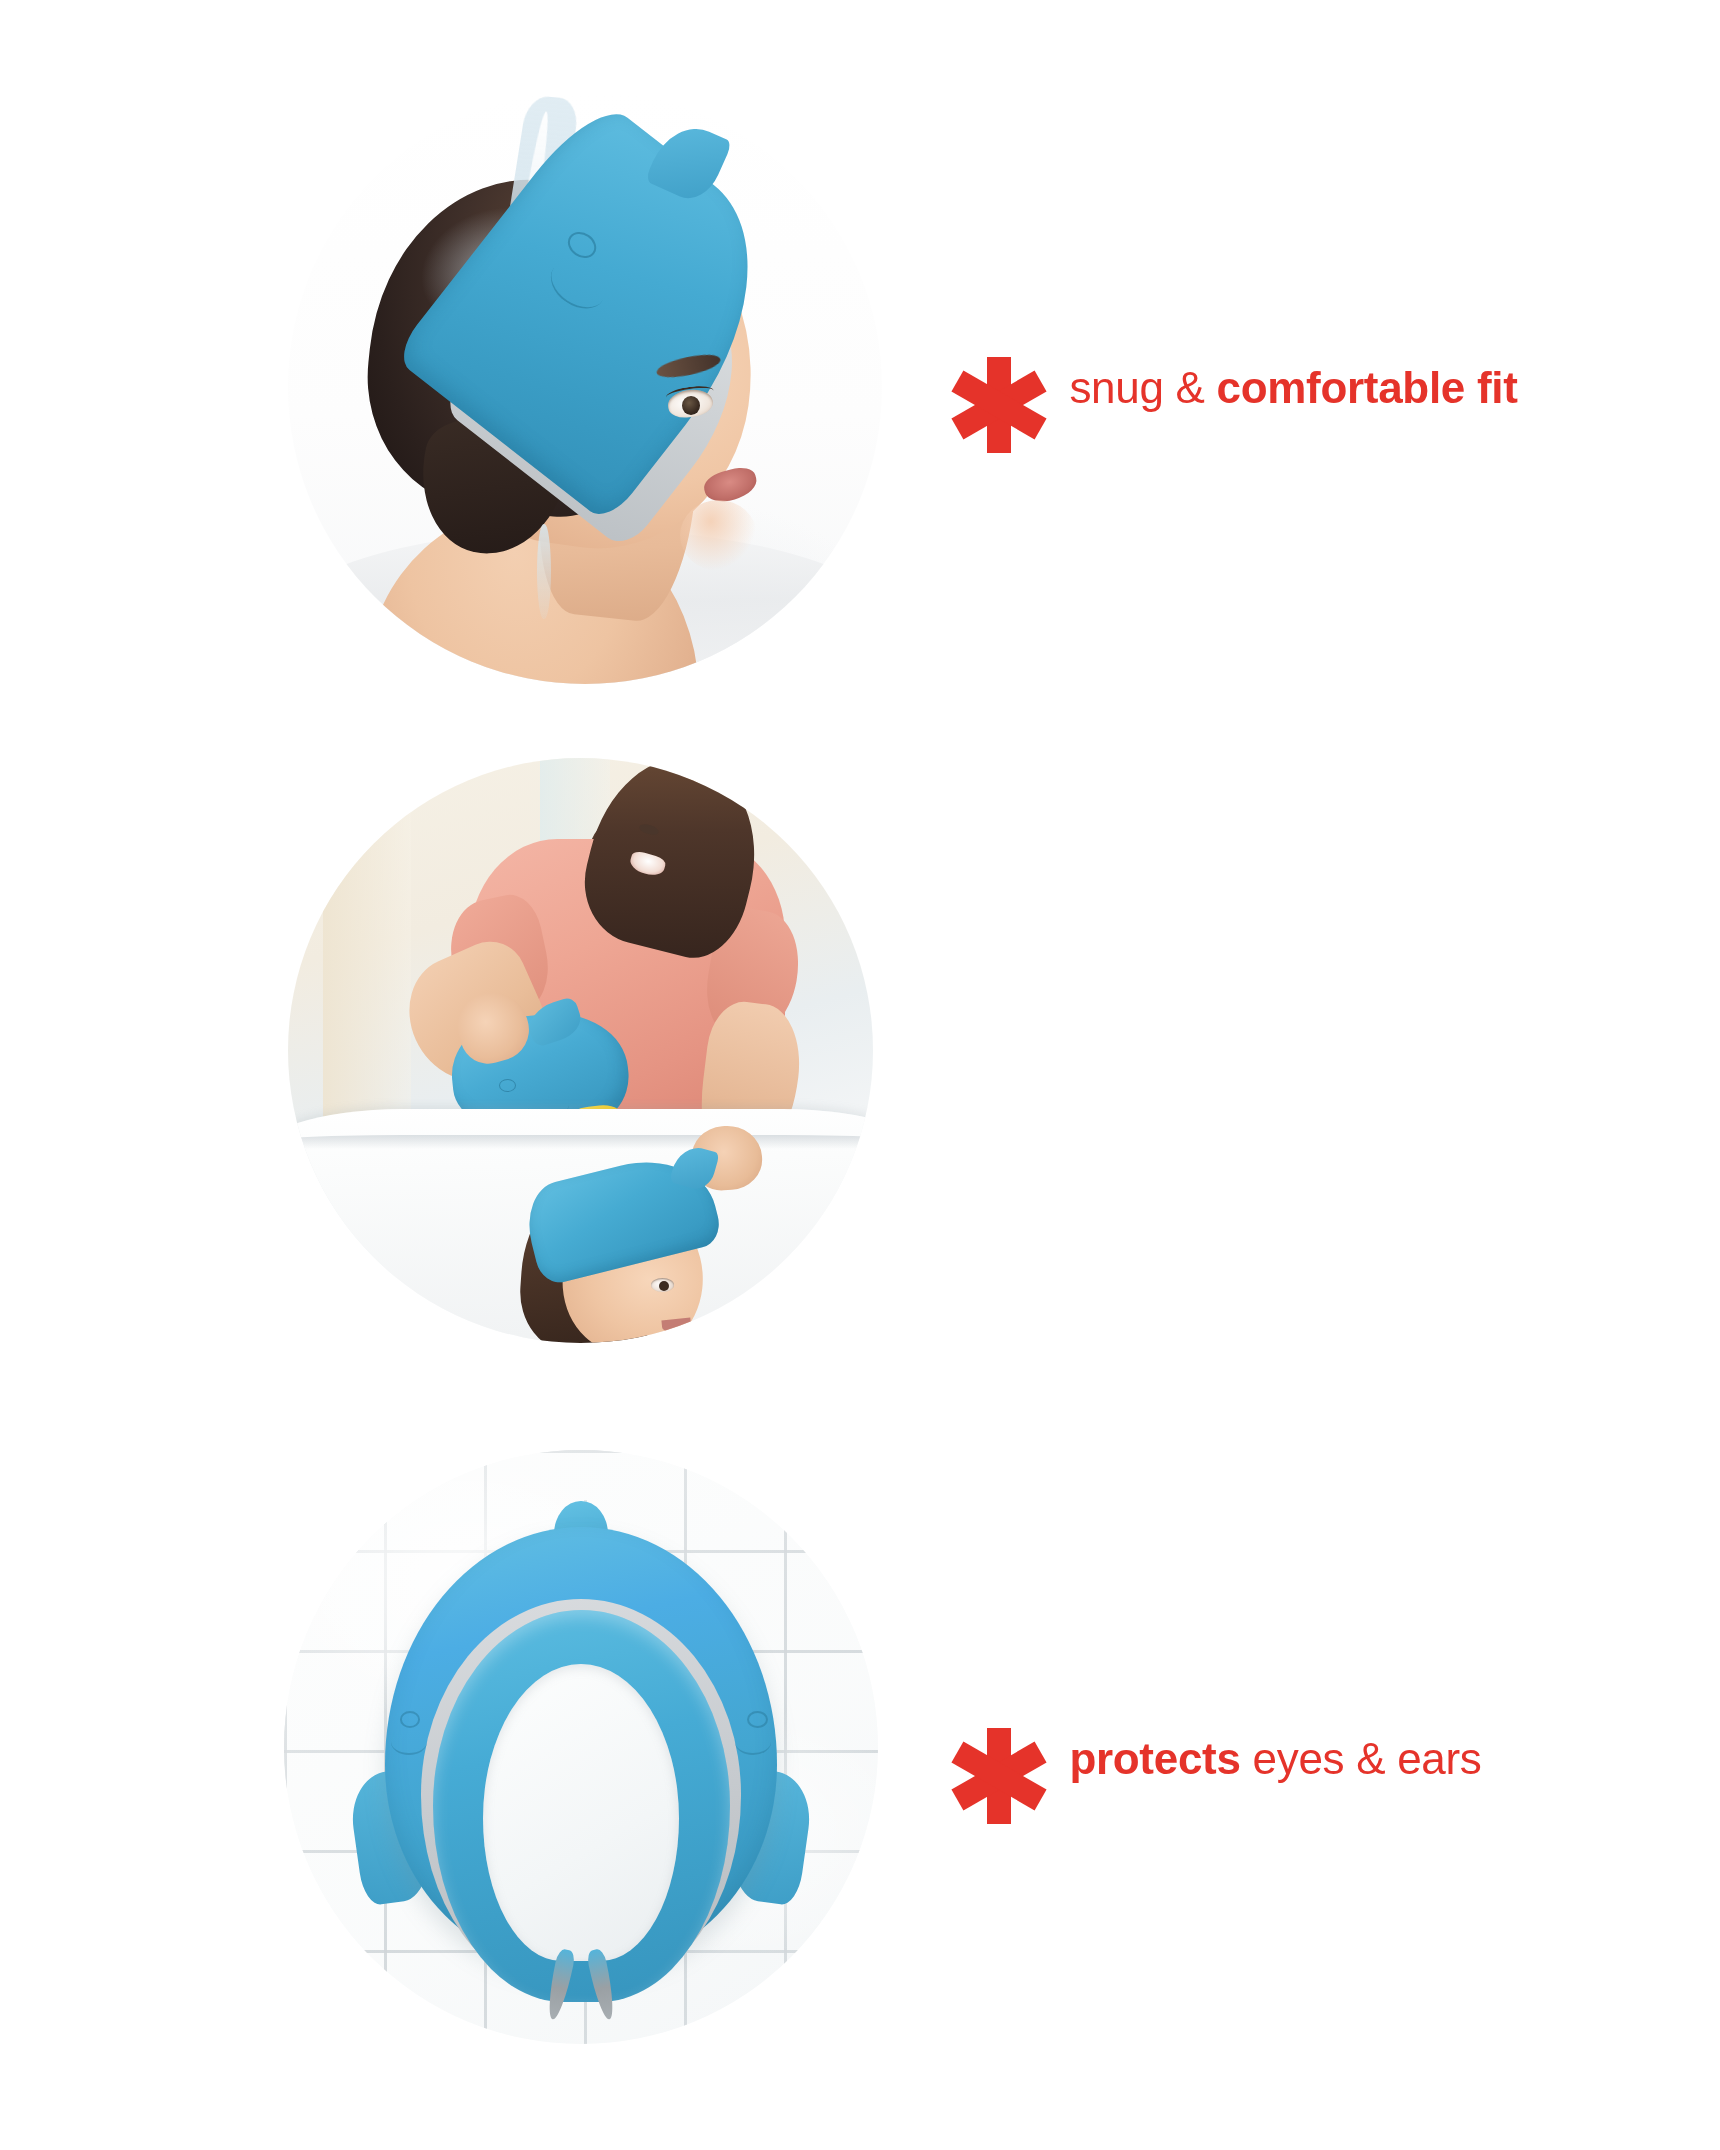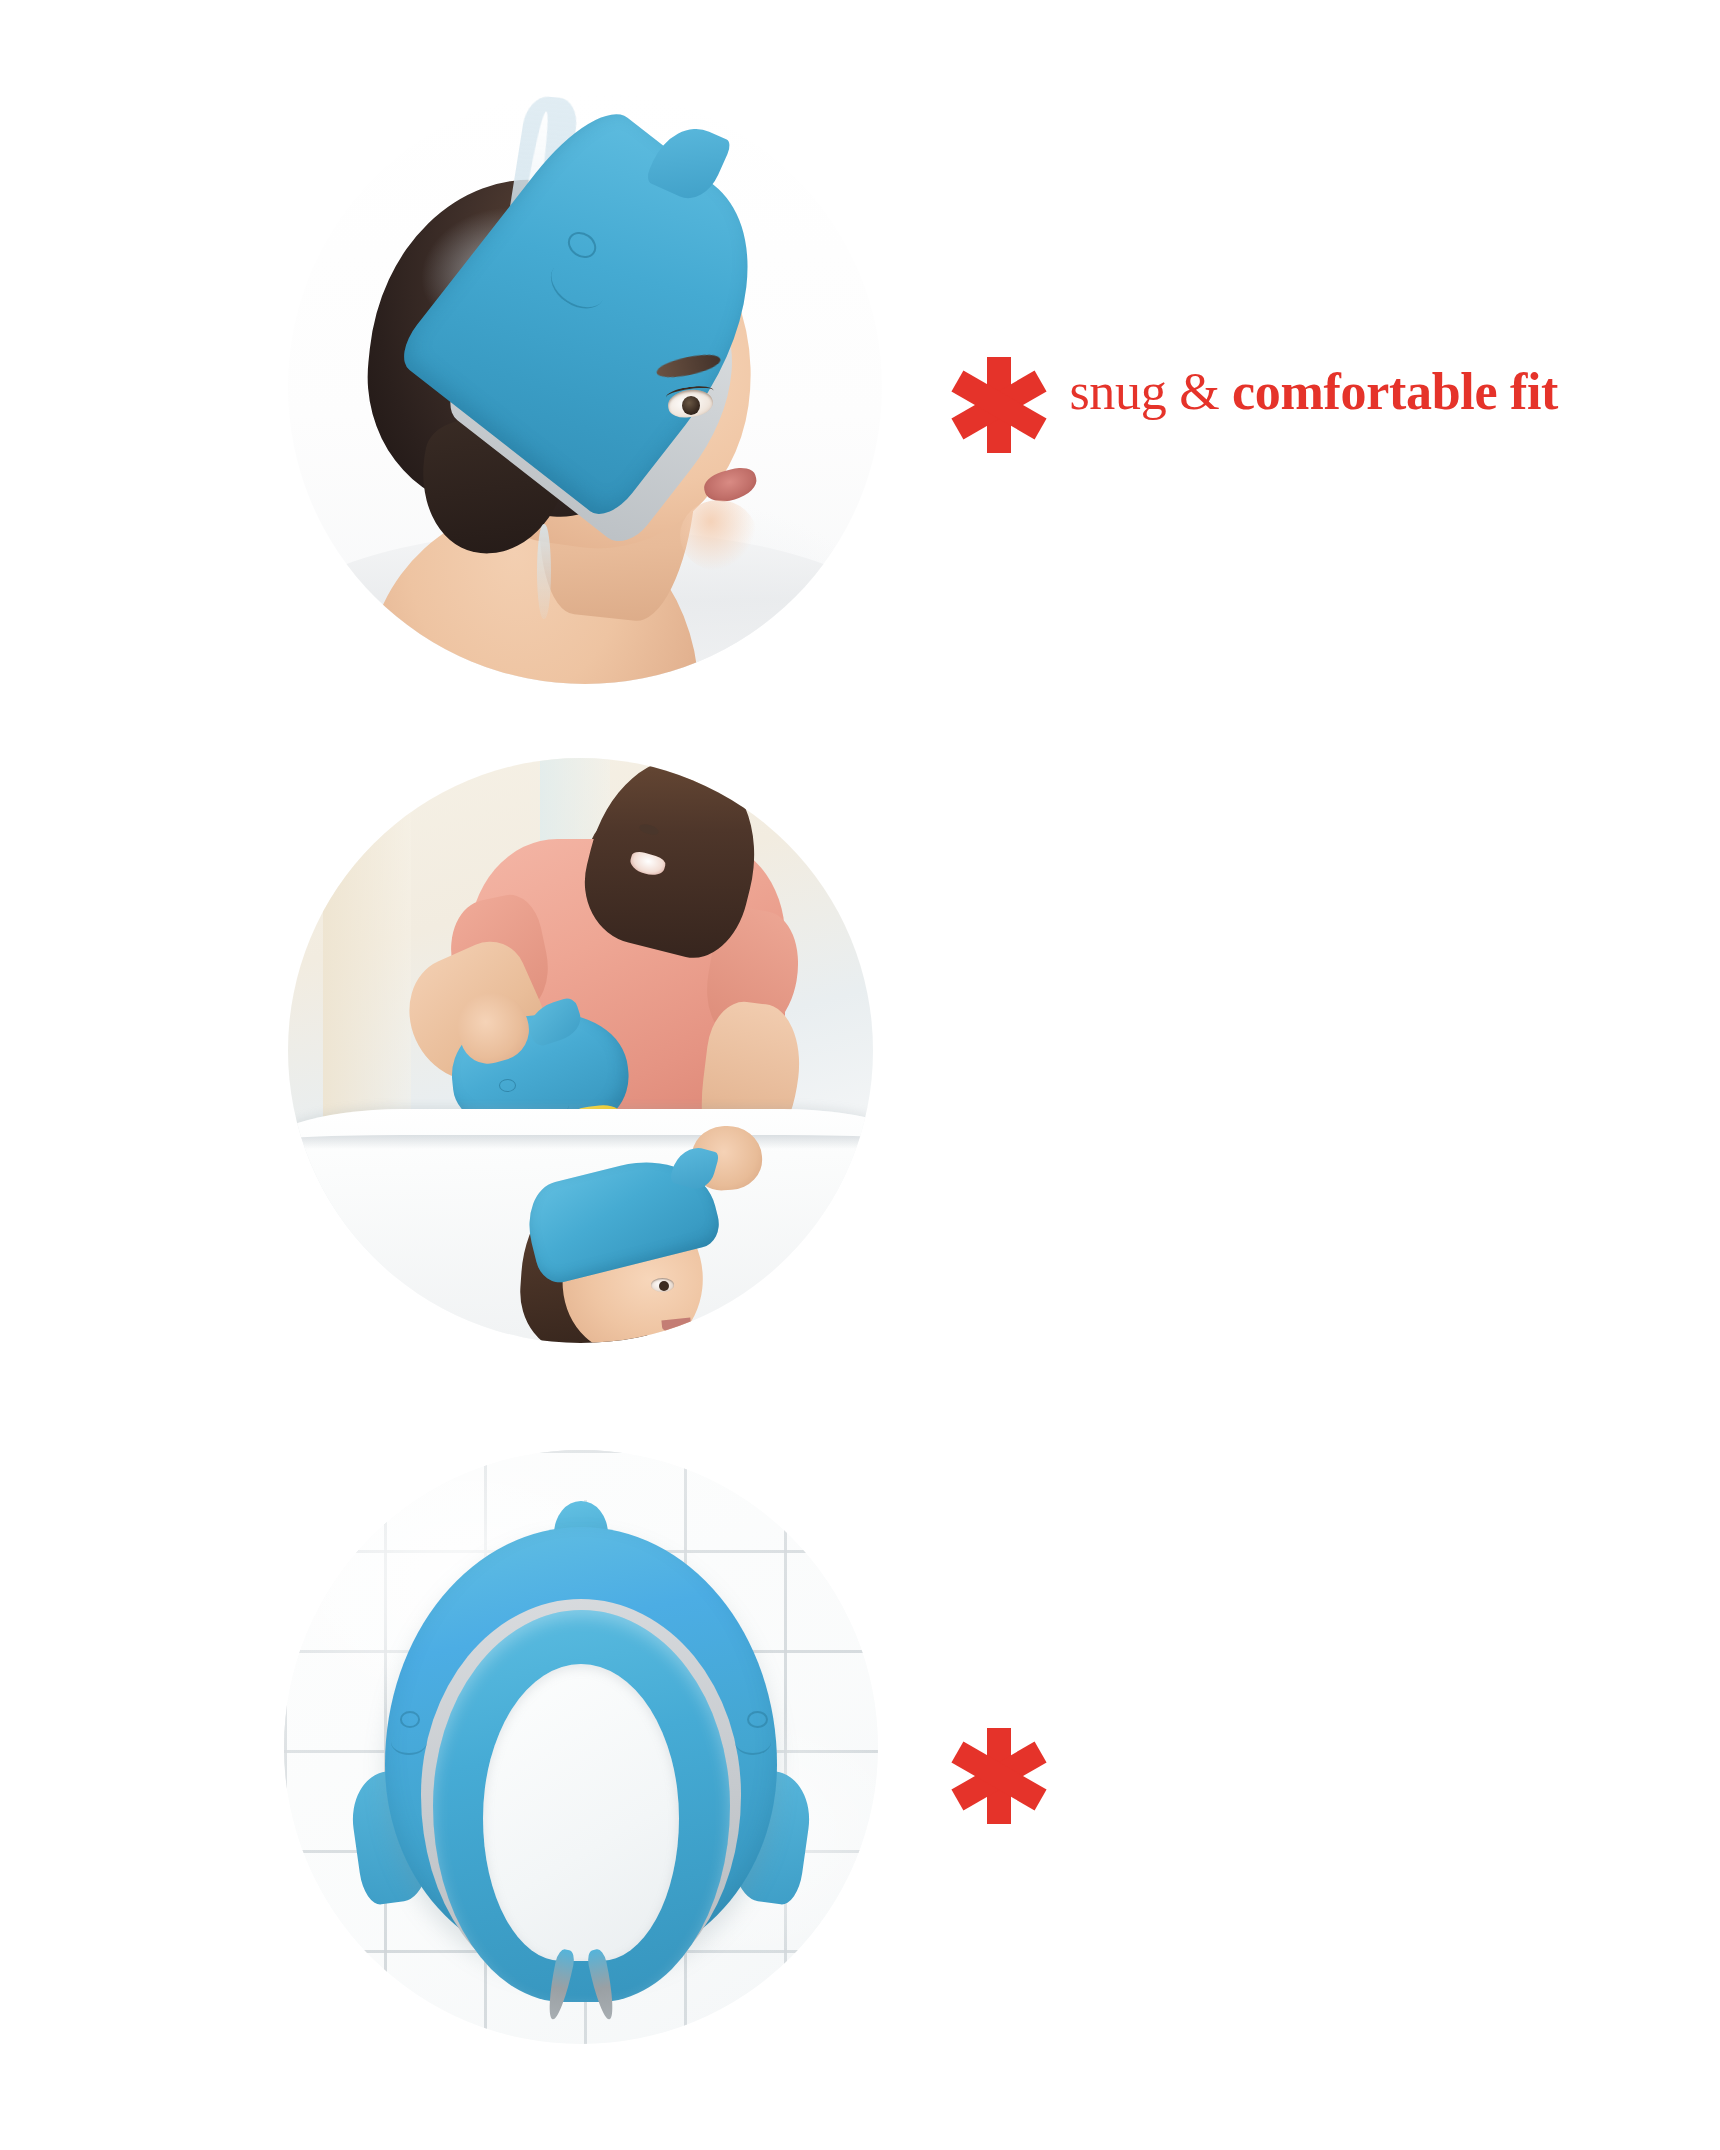--- a/index.html
+++ b/index.html
@@ -86,24 +86,23 @@
   }
   .asterisk-icon i.b { transform: rotate(60deg); }
   .asterisk-icon i.c { transform: rotate(-60deg); }
 
   .feature-lines {
     display: block;
     padding-top: 6.9px;
     line-height: 1.16;
   }
   .feature-line {
-    font-size: 52px;
+    font-size: 44px;
     white-space: nowrap;
     letter-spacing: -0.3px;
-    font-family: Liberation Serif, serif;
   }
   .fw-light { font-weight: 400; }
   .fw-bold  { font-weight: 700; }
 
   
   .p1-bg {
     position: absolute; inset: 0;
     background:
       radial-gradient(ellipse 70% 45% at 62% 96%, #eceff1 0%, rgba(236,239,241,0) 62%),
       linear-gradient(180deg, #ffffff 0%, #fdfdfd 55%, #f6f7f8 100%);
@@ -749,20 +748,23 @@
         <div class="p2-kid-mouth"></div>
       </div>
     </div>
 
     <div class="feature-text text-2">
       <span class="asterisk-icon">
         <i class="a"></i>
           <i class="b"></i>
           <i class="c"></i>
       </span>
+      <span class="feature-lines">
+        <span class="feature-line"><span class="fw-bold">protects</span><span class="fw-light"> eyes &amp; ears</span></span>
+      </span>
     </div>
   </div>
 
   <div class="feature-row row-3">
 
     <div class="photo-circle circle-3">
       <div class="photo-inner">
         <div class="p3-bg"></div>
         <div class="p3-tiles"></div>
         <div class="p3-tiles-offset"></div>

